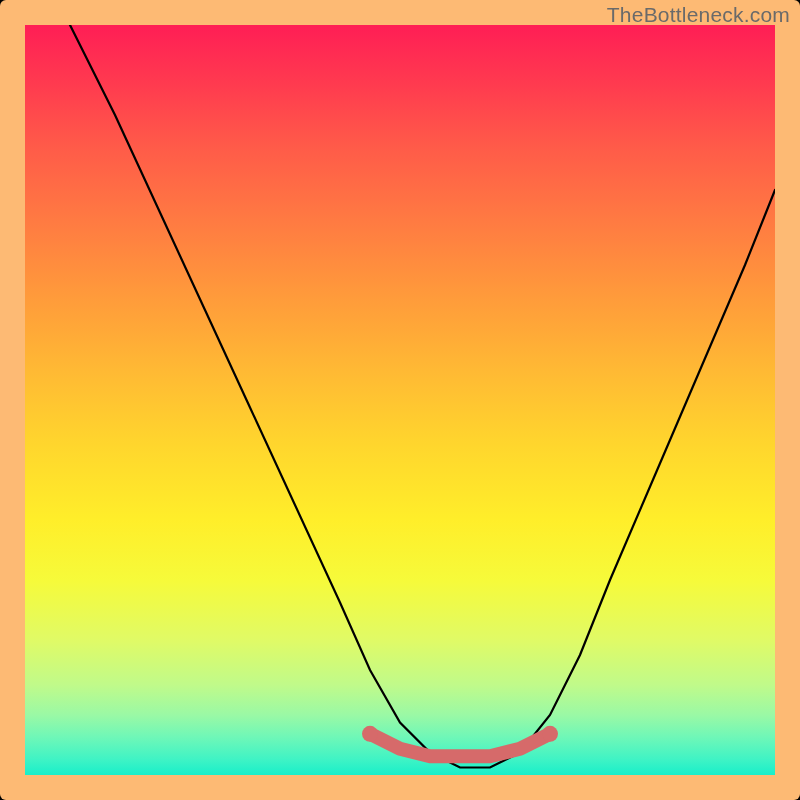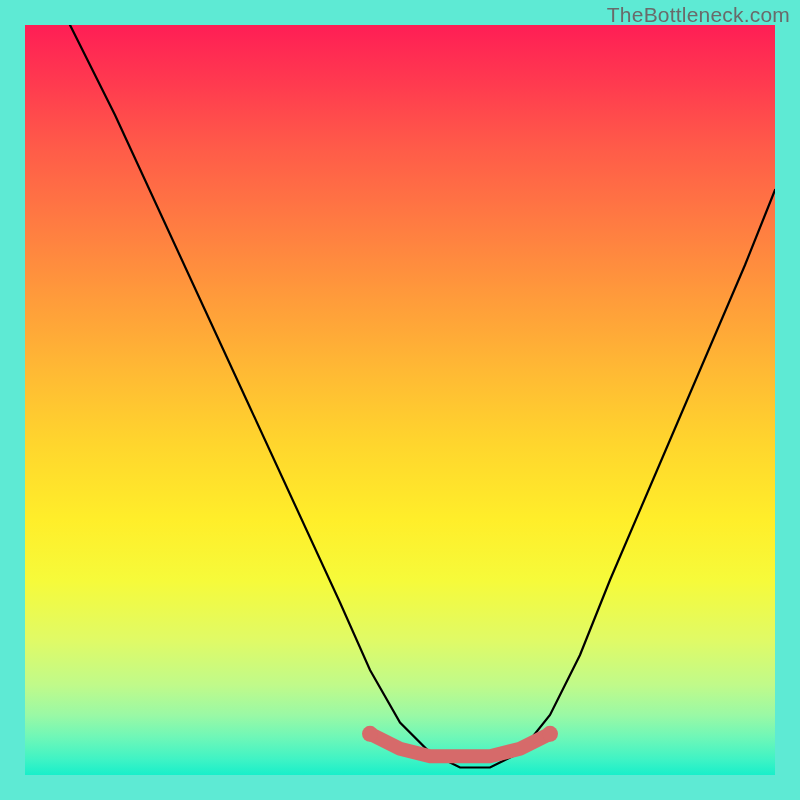--- a/index.html
+++ b/index.html
@@ -10,21 +10,22 @@
     background: #000;
     overflow: hidden;
     font-family: Arial, Helvetica, sans-serif;
   }
   .frame {
     position: absolute;
     left: 0;
     top: 0;
     width: 800px;
     height: 800px;
-    background: #5eead4;
+    background: #fdba74;
+    border-radius: 6px;
   }
   .plot {
     position: absolute;
     left: 25px;
     top: 25px;
     width: 750px;
     height: 750px;
     background: linear-gradient(to bottom,
       #ff1e55 0%,
       #ff3b4f 8%,

